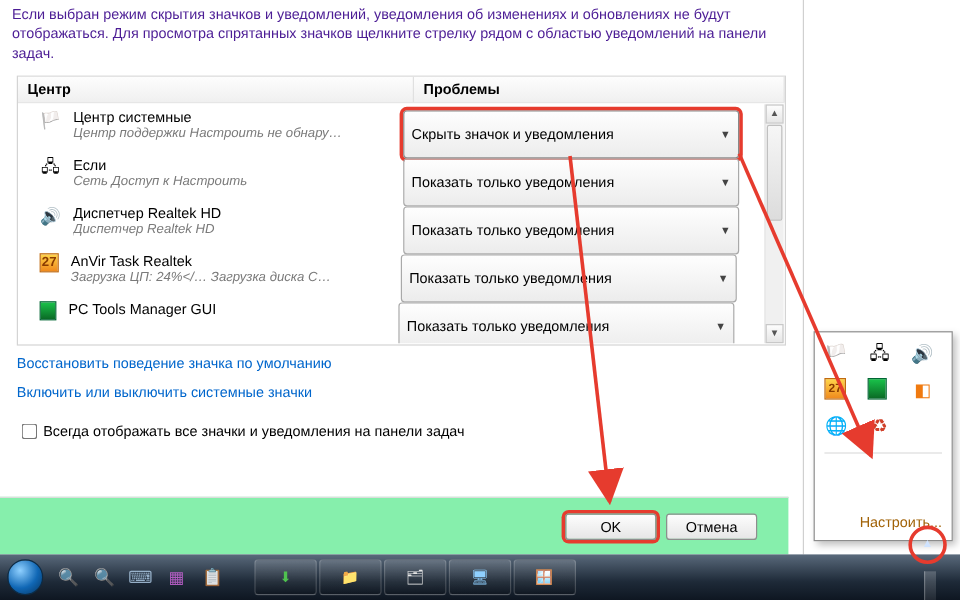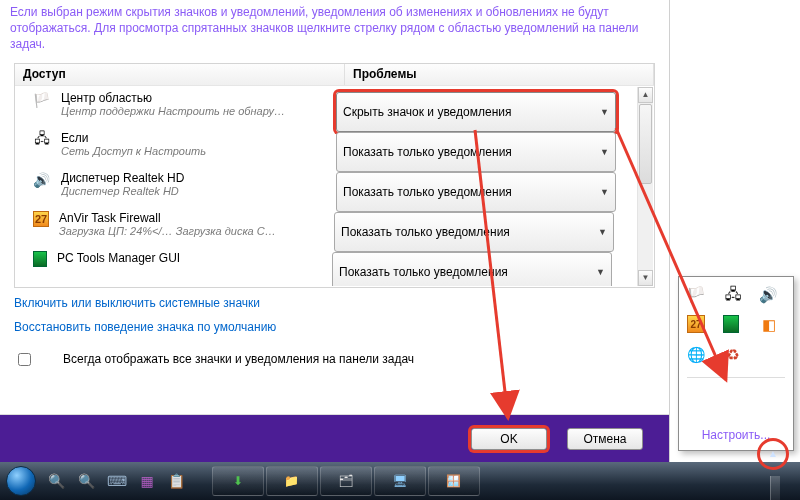--- a/index.html
+++ b/index.html
@@ -18,21 +18,21 @@
     position: absolute;
     left: 0; top: 0;
     width: 670px;
     height: 462px;
     background: #fff;
     border-right: 1px solid #d0d0d0;
   }
   .desc {
     padding: 4px 10px 10px 10px;
     line-height: 1.35;
-    color: #8b5cf6;
+    color: #4c1d95;
   }
   .grid {
     border: 1px solid #d4d4d4;
     margin: 0 14px;
     height: 225px;
     position: relative;
     background: #fff;
   }
   .grid-header {
     display: flex;
@@ -99,33 +99,33 @@
   .sb-thumb {
     position:absolute;
     top:17px; left:1px; right:1px;
     height: 80px;
     background: linear-gradient(#f6f6f6,#dcdcdc);
     border:1px solid #c0c0c0;
     border-radius:2px;
   }
   .links { padding: 8px 14px 2px; }
   .lnk { color:#0066cc; margin-bottom: 10px; cursor:pointer; }
-  .chkrow { padding: 4px 14px; display:flex; align-items:center;gap:27px; }
+  .chkrow { padding: 4px 14px; display:flex; align-items:center; }
   .chkrow input { margin-right:5px; }
   .footer {
     position:absolute;
-    left:0; right:0; bottom:0;
+    left:0; right:12px; bottom:0;
     height: 48px;
     border-top: 1px solid #dcdcdc;
-    background: #4c1d95;
+    background: #86efac;
     display:flex;
     align-items:center;
     justify-content:flex-end;
     padding-right: 26px;
-    gap: 20px;
+    gap: 8px;
   }
   .btn {
     min-width: 76px;
     height: 22px;
     border:1px solid #8e8e8e;
     background: linear-gradient(#fdfdfd,#e6e6e6);
     border-radius:3px;
     font-size:12px;
     cursor:pointer;
   }
@@ -143,21 +143,21 @@
   }
   .popup-grid {
     display:grid;
     grid-template-columns: repeat(3, 26px);
     grid-auto-rows: 24px;
     gap: 6px 10px;
     justify-content:center;
   }
   .pic { width:20px; height:20px; display:flex;align-items:center;justify-content:center; font-size:15px;}
   .popup-sep { border-top:1px solid #ddd; margin:8px 0 6px; }
-  .popup-link { color:#8b5cf6; text-align:center; cursor:pointer; padding:2px 0 2px;margin-top:48px;}
+  .popup-link { color:#a16207; text-align:right; cursor:pointer; padding:2px 0 2px;margin-top:48px;}
   
   .taskbar {
     position:absolute;
     left:0; bottom:0;
     width:800px;
     height:38px;
     background: linear-gradient(#5a6a7c,#1e2a38 60%,#0e1621);
     display:flex;
     align-items:center;
     color:#cfe3ff;
@@ -212,29 +212,29 @@
   .arrow-svg { position:absolute; left:0; top:0; pointer-events:none; }
 </style>
 </head>
 <body>
 
 <div class="dialog">
   <div class="desc">Если выбран режим скрытия значков и уведомлений, уведомления об изменениях и обновлениях не будут отображаться. Для просмотра спрятанных значков щелкните стрелку рядом с областью уведомлений на панели задач.</div>
 
   <div class="grid">
     <div class="grid-header">
-      <div class="col-icon">Доступ</div>
+      <div class="col-icon">Центр</div>
       <div class="col-beh">Проблемы</div>
     </div>
     <div class="rows">
 
       <div class="row">
         <div class="ico">🏳️</div>
         <div class="txtcol">
-          <div class="iname">Центр областью</div>
+          <div class="iname">Центр системные</div>
           <div class="idesc">Центр поддержки  Настроить не обнару…</div>
         </div>
         <div class="dd highlight">
           <span>Скрыть значок и уведомления</span>
           <span class="chev">▼</span>
         </div>
       </div>
 
       <div class="row">
         <div class="ico">🖧</div>
@@ -256,21 +256,21 @@
         </div>
         <div class="dd">
           <span>Показать только уведомления</span>
           <span class="chev">▼</span>
         </div>
       </div>
 
       <div class="row">
         <div class="ico" style="font-size:11px;background:linear-gradient(#ffd54a,#f08a1d);width:16px;height:16px;border:1px solid #c06a10;color:#8a3b00;font-weight:bold;">27</div>
         <div class="txtcol">
-          <div class="iname">AnVir Task Firewall</div>
+          <div class="iname">AnVir Task Realtek</div>
           <div class="idesc">Загрузка ЦП: 24%&lt;/…   Загрузка диска  С…</div>
         </div>
         <div class="dd">
           <span>Показать только уведомления</span>
           <span class="chev">▼</span>
         </div>
       </div>
 
       <div class="row">
         <div class="ico" style="background:linear-gradient(#19c24a,#0a6a25);width:14px;height:16px;border:1px solid #063;"></div>
@@ -286,22 +286,22 @@
 
     </div>
     <div class="scrollbar">
       <div class="sb-btn">▲</div>
       <div class="sb-thumb"></div>
       <div class="sb-btn" style="position:absolute;bottom:0;left:0;right:0">▼</div>
     </div>
   </div>
 
   <div class="links">
+    <div class="lnk">Восстановить поведение значка по умолчанию</div>
     <div class="lnk">Включить или выключить системные значки</div>
-    <div class="lnk">Восстановить поведение значка по умолчанию</div>
   </div>
 
   <div class="chkrow">
     <input type="checkbox" style="">
     <span>Всегда отображать все значки и уведомления на панели задач</span>
   </div>
 
   <div class="footer">
     <button class="btn ok">OK</button>
     <button class="btn">Отмена</button>

